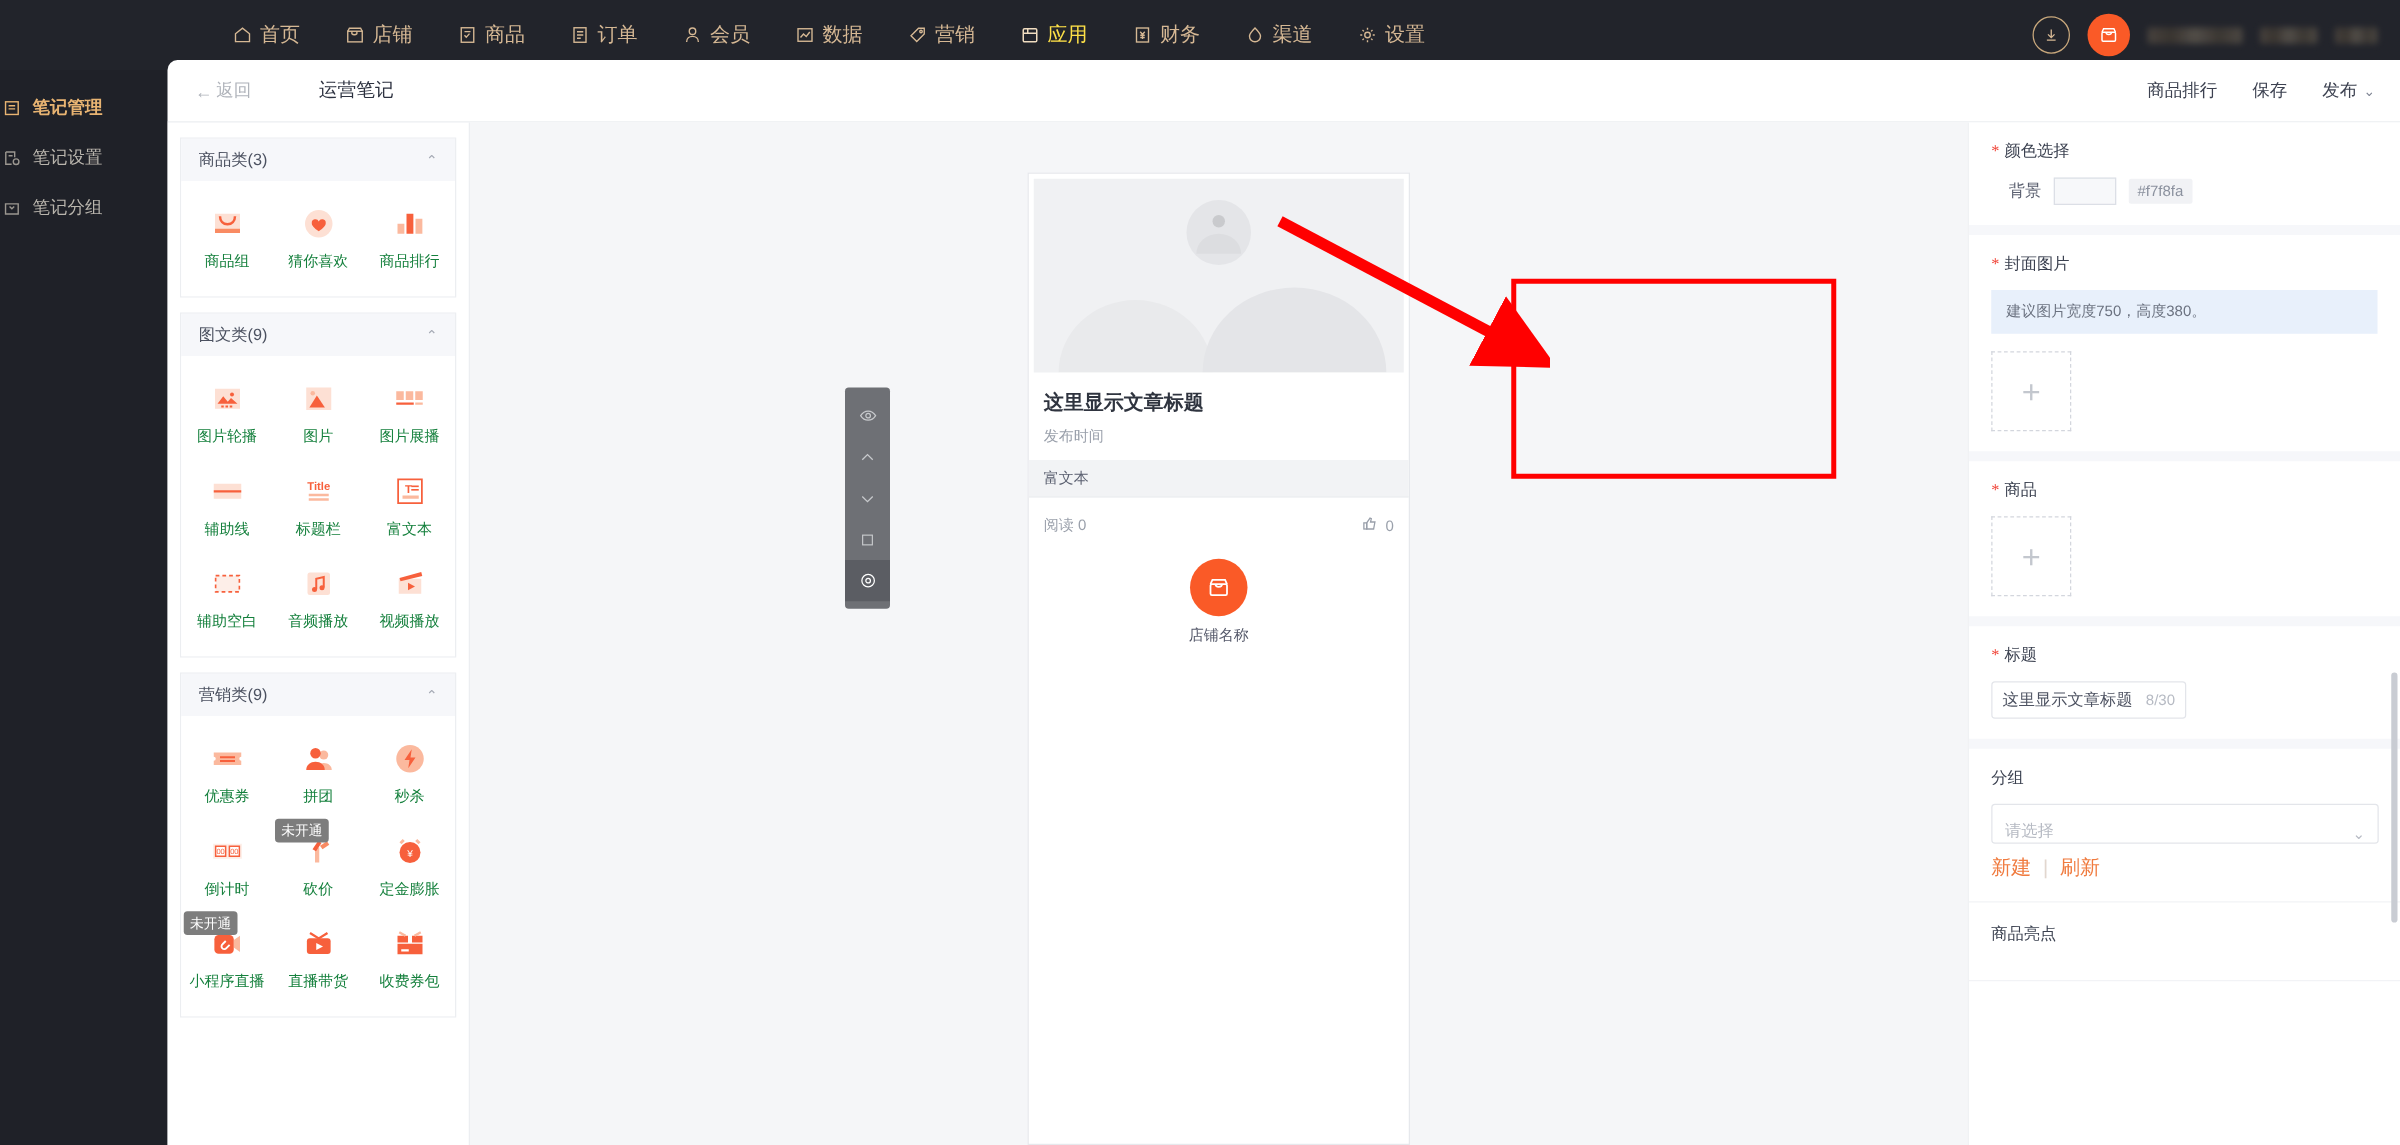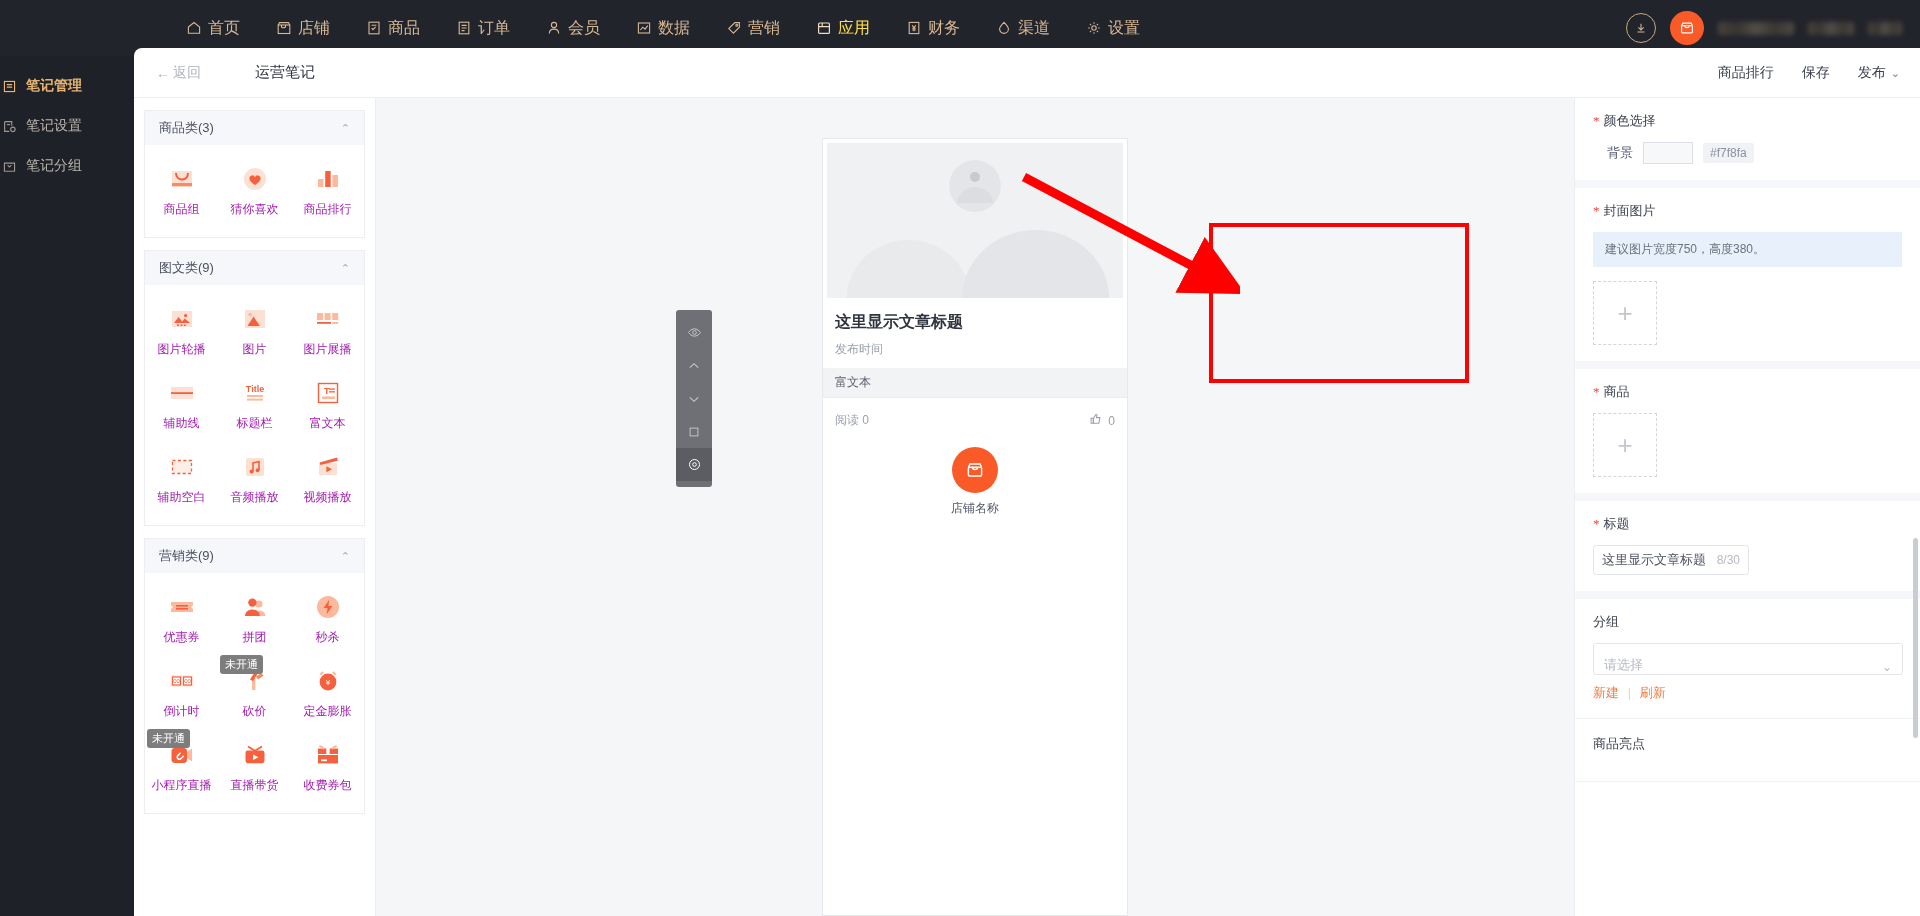--- a/index.html
+++ b/index.html
@@ -95,21 +95,21 @@
     font-size: 13px; color: #4b5160; cursor: pointer;
   }
   .cg-body {
     display: grid; grid-template-columns: repeat(3, 1fr);
     padding: 10px 0 8px 0; background: #fff;
   }
   .comp-cell {
     display: flex; flex-direction: column; align-items: center; gap: 7px;
     padding: 9px 0 11px 0; cursor: pointer; position: relative;
   }
-  .comp-cell .lbl { font-size: 12px; color: #a21caf; }
+  .comp-cell .lbl { font-size: 12px; color: #15803d; }
   .ci { width: 30px; height: 30px; display: block; }
   .badge-na {
     position: absolute; top: -2px; left: 2px;
     background: #7d7d7d; color: #fff; font-size: 11px;
     padding: 2px 5px; border-radius: 3px; z-index: 3; white-space: nowrap;
   }
 
   
   .canvas {
     flex: 1; background: #f5f6f8; position: relative;
@@ -204,21 +204,21 @@
     display: flex; align-items: center; padding: 0 8px; justify-content: space-between;
   }
   .txt-input .v { font-size: 13px; color: #4d5261; }
   .txt-input .c { font-size: 12px; color: #b6bac3; }
   .select-box {
     width: 310px; height: 32px; border: 1px solid #e3e5ea; border-radius: 3px;
     display: flex; align-items: flex-end; justify-content: space-between;
     padding: 0 10px; cursor: pointer;
   }
   .select-box .ph { font-size: 13px; color: #b6bac3; }
-  .links { margin-top: 9px; font-size: 13px; color: #f07b3f; }
+  .links { margin-top: 9px; font-size: 16px; color: #f07b3f; }
   .links span { cursor: pointer; }
   .links .sep { color: #e2d7cf; margin: 0 5px; }
   .sb-track {
     position: absolute; right: 2px; top: 440px; width: 5px; height: 200px;
     background: #c9ccd3; border-radius: 3px;
   }
   
   .annot-box {
     position: absolute; left: 1209px; top: 223px; width: 260px; height: 160px;
     border: 4px solid #ff0000; pointer-events: none; z-index: 40;

